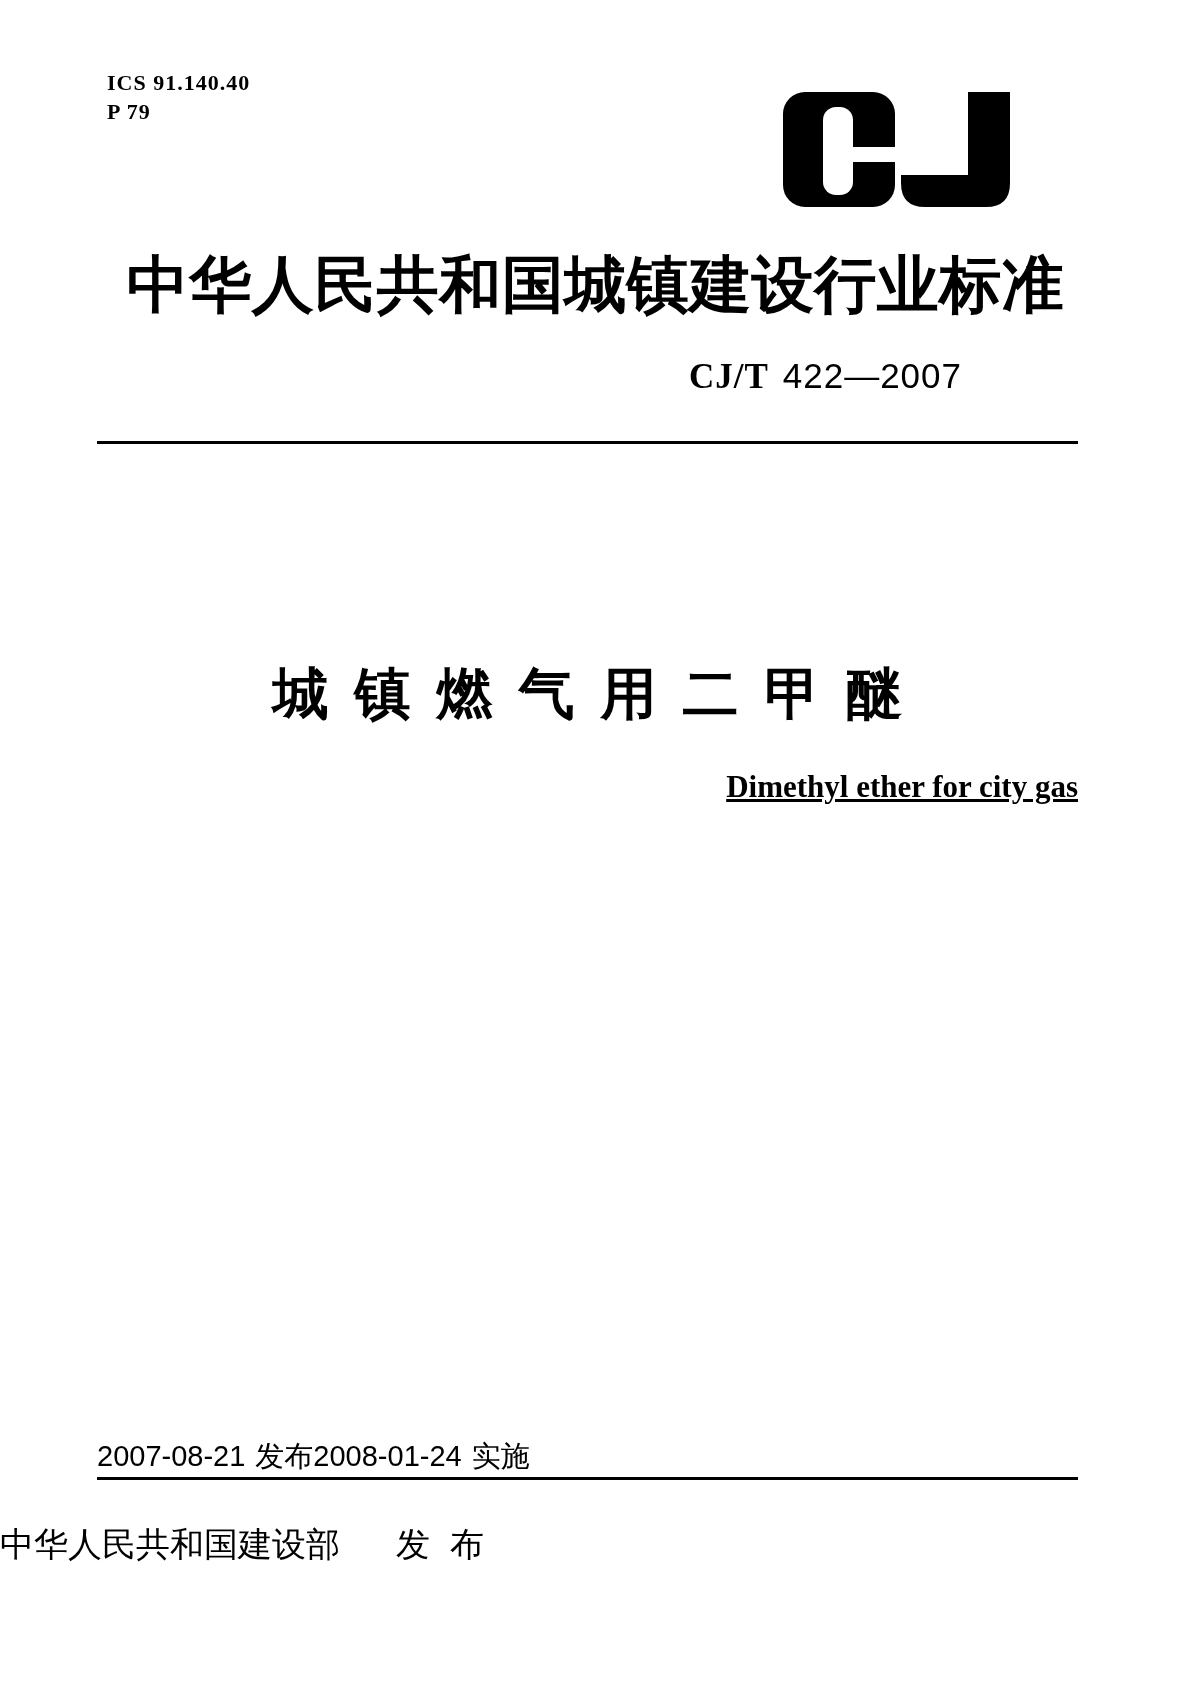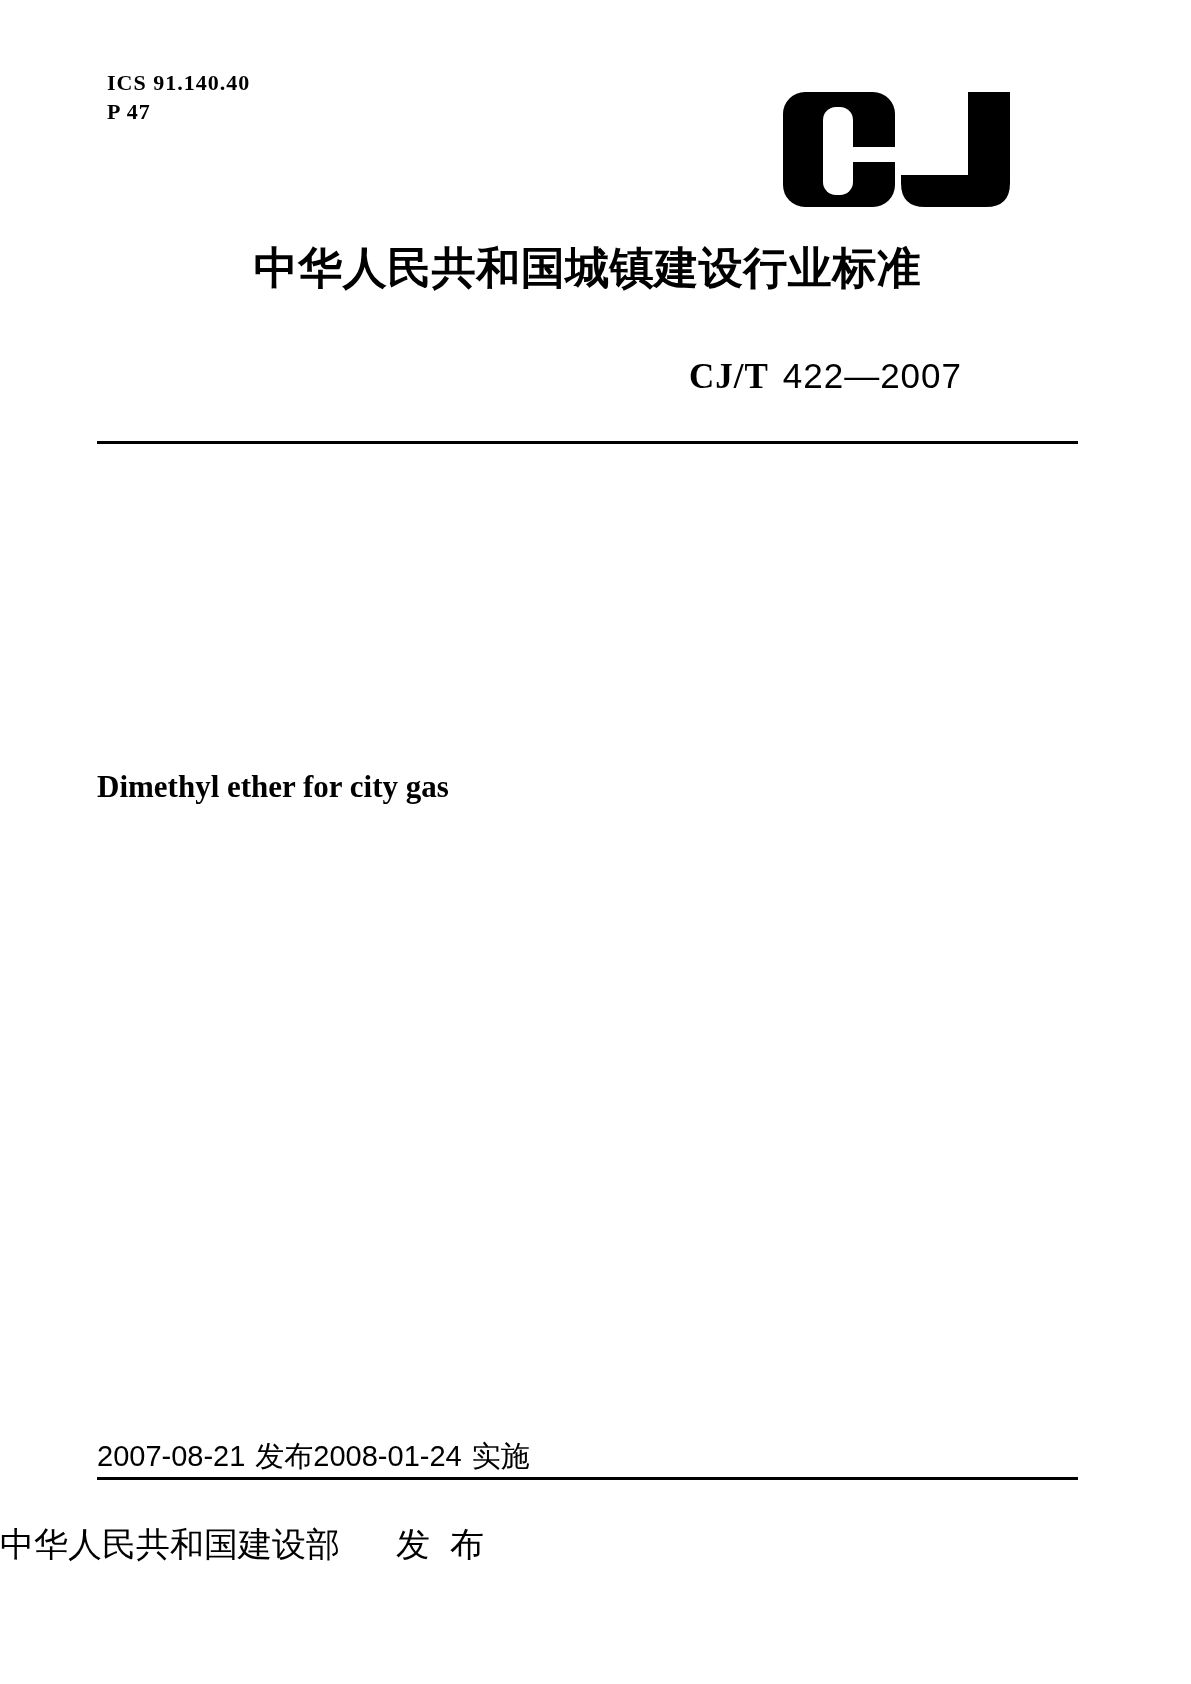--- a/index.html
+++ b/index.html
@@ -33,25 +33,25 @@
     left: 783px;
     top: 92px;
     width: 227px;
     height: 115px;
   }
   .heading {
     position: absolute;
     left: 97px;
     top: 246px;
     width: 981px;
-    margin: 0;
+    margin: 8px;
     text-align: center;
     font-family: "Liberation Sans", sans-serif;
     font-weight: 700;
-    font-size: 44px;
+    font-size: 62px;
     line-height: 1;
     letter-spacing: 0.5px;
     white-space: nowrap;
   }
   .stdnum {
     position: absolute;
     top: 358px;
     right: 144px;
     font-size: 35px;
     line-height: 1;
@@ -89,25 +89,26 @@
     line-height: 1;
     letter-spacing: 26px;
     text-indent: 26px;
     white-space: nowrap;
   }
   .title-en {
     position: absolute;
     left: 97px;
     top: 770px;
     width: 981px;
-    text-align: left;
+    text-align: right;
     font-family: "Liberation Serif", serif;
     font-weight: bold;
     font-size: 31px;
     line-height: 1.1;
+    text-decoration: underline;
   }
   .dates {
     position: absolute;
     left: 97px;
     top: 1441px;
     width: 981px;
     display: flex;
     justify-content: flex-start;
     font-size: 29px;
     line-height: 1.1;
@@ -129,38 +130,39 @@
     letter-spacing: 20px;
   }
 </style>
 </head>
 <body>
 
 <div class="page">
 
   <div class="ics">
     <div>ICS 91.140.40</div>
-    <div>P 47</div>
+    <div>P 79</div>
   </div>
 
   <svg class="logo" viewBox="0 0 227 115" xmlns="http://www.w3.org/2000/svg" aria-label="CJ">
     <rect x="0" y="0" width="112" height="115" rx="22" fill="#000"></rect>
     <rect x="40" y="15" width="30" height="88" rx="13" fill="#fff"></rect>
     <rect x="55" y="55" width="57" height="15" fill="#fff"></rect>
     <path d="M185 0 H227 V91 Q227 115 203 115 H142 Q118 115 118 91 V83 H185 Z" fill="#000"></path>
   </svg>
 
   <h1 class="heading">中华人民共和国城镇建设行业标准</h1>
 
   <div class="stdnum">
     <span class="stdnum-prefix">CJ/T</span><span class="stdnum-digits">422—2007</span>
   </div>
 
   <div class="rule rule-top"></div>
 
+  <h2 class="title-cn">城镇燃气用二甲醚</h2>
 
   <div class="title-en">Dimethyl ether for city gas</div>
 
   <div class="dates">
     <div class="date-left">
       <span>2007-08-21</span><span class="date-label">发布</span>
     </div>
     <div class="date-right">
       <span>2008-01-24</span><span class="date-label">实施</span>
     </div>

